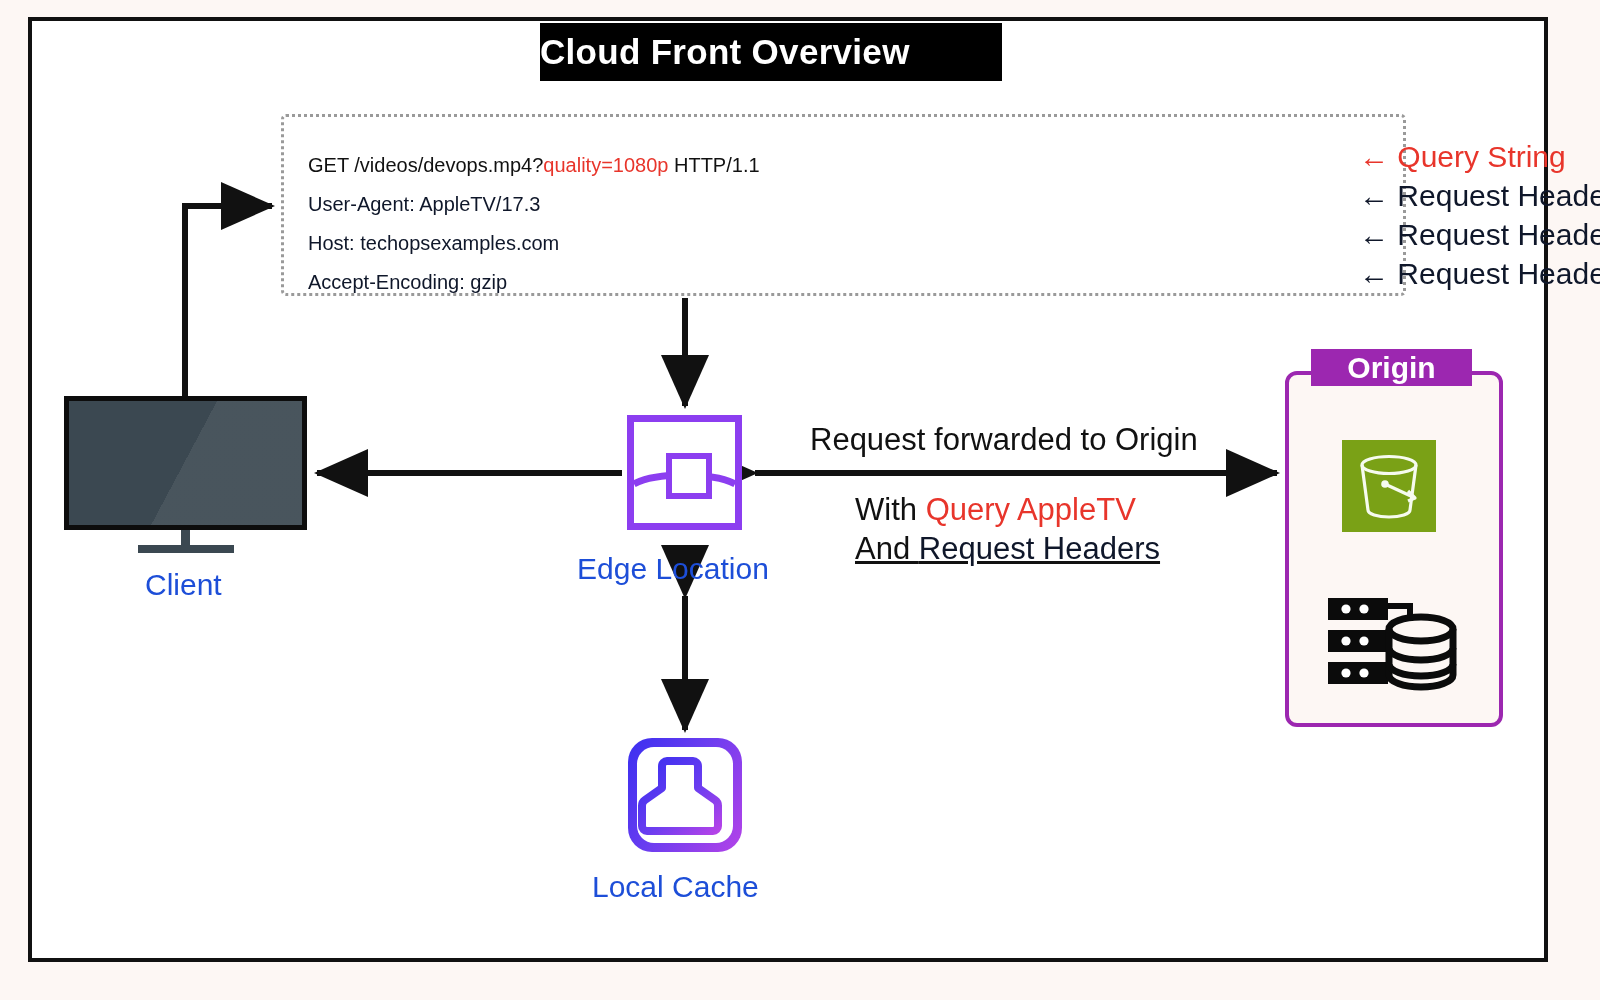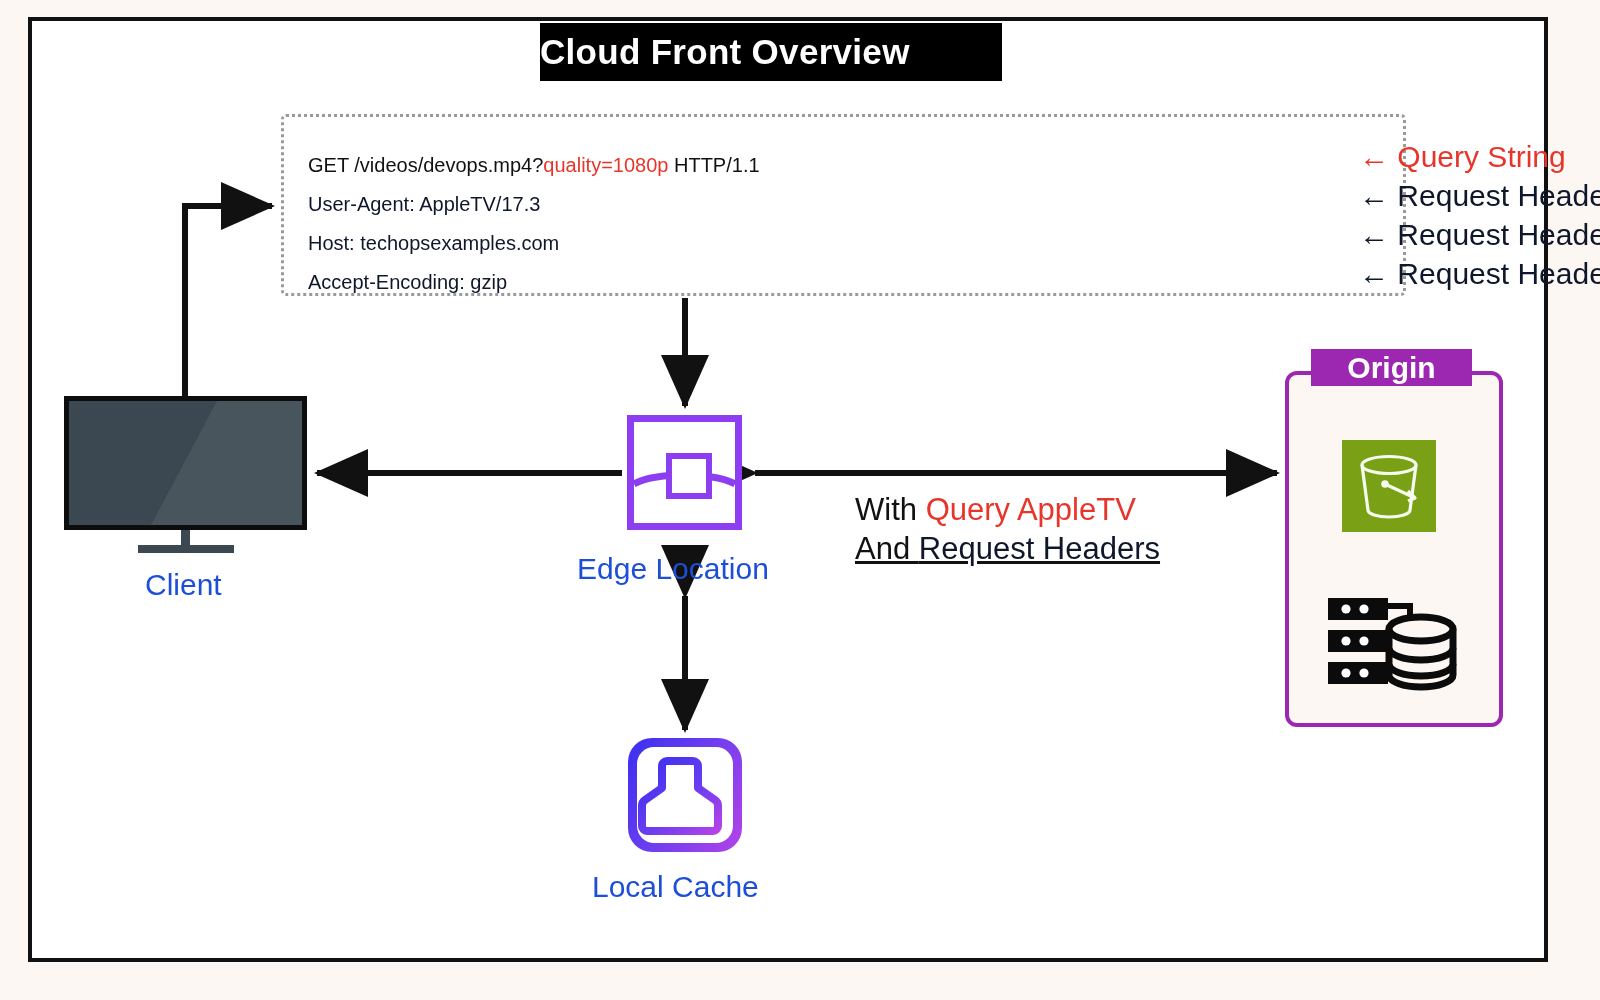--- a/index.html
+++ b/index.html
@@ -191,20 +191,21 @@
           </linearGradient>
         </defs>
         <path d="M40,14 h16 a5,5 0 0 1 5,5 v22 l17,12 a7,7 0 0 1 3,6 v20 a5,5 0 0 1 -5,5 h-66
                  a5,5 0 0 1 -5,-5 v-20 a7,7 0 0 1 3,-6 l17,-12 v-22 a5,5 0 0 1 5,-5 z" fill="none" stroke="url(#cg)" stroke-width="8" stroke-linejoin="round"></path>
         <path d="M13,66 h70" stroke="url(#cg)" stroke-width="8"></path>
       </svg>
     </div>
   </div>
   <div class="lbl" style="left:592px;top:870px;">Local Cache</div>
 
+  <div class="lbl-big" style="left:810px;top:422px;">Request forwarded to Origin</div>
 
   <div class="lbl-big" style="left:855px;top:492px;">
     <span class="c-black">With </span><span class="c-red">Query AppleTV</span>
   </div>
   <div class="lbl-big" style="left:855px;top:531px;text-decoration:underline;">
     <span class="c-black">And </span><span class="c-green">Request Headers</span>
   </div>
 
   <div class="origin-box"></div>
   <div class="origin-tag">

